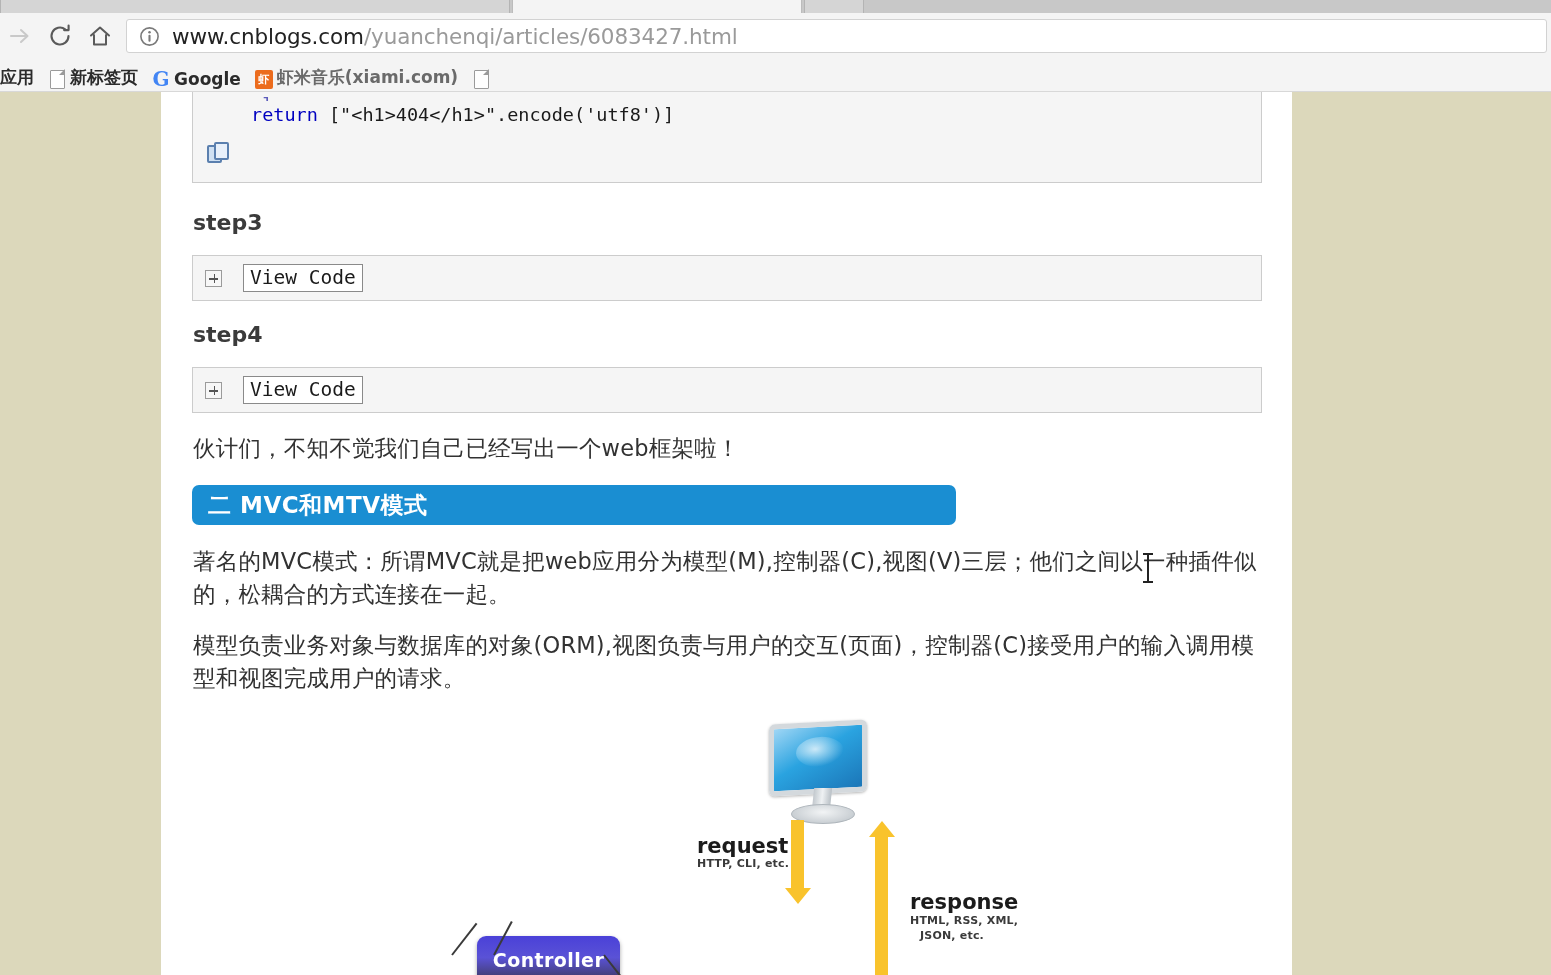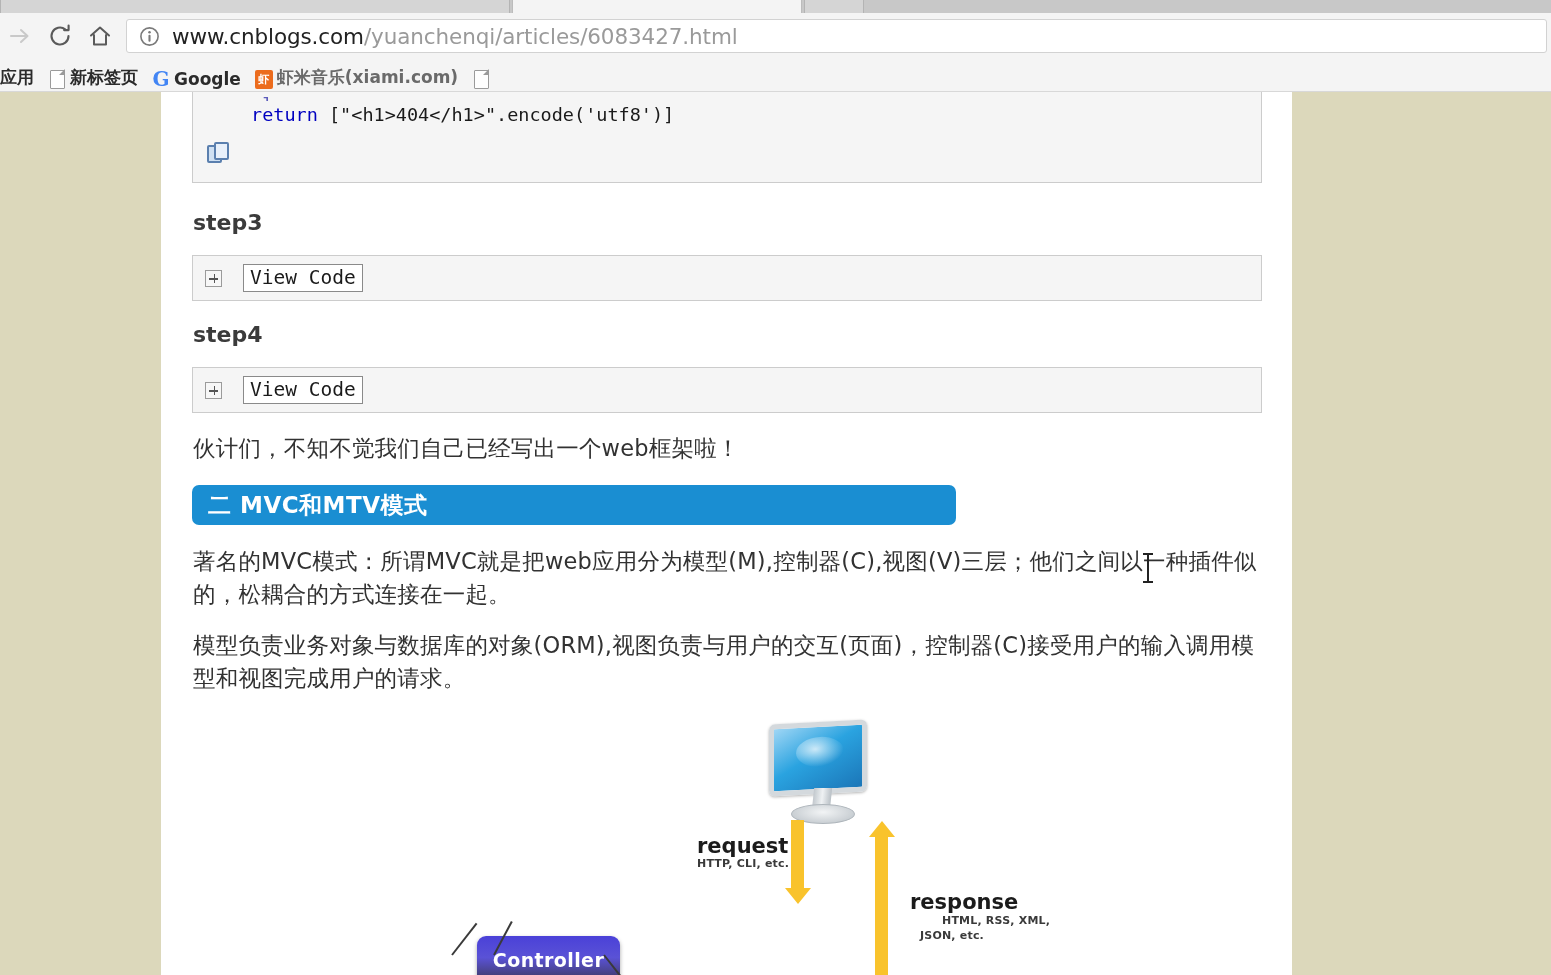--- a/index.html
+++ b/index.html
@@ -464,21 +464,21 @@
         <div class="arrow-down" style="left:359px; top:118px; height:72px;"></div>
         <div class="arrow-head-down" style="left:352.5px; top:186px;"></div>
 
         <div class="lbl-main" style="left:265px; top:132px;">request</div>
         <div class="lbl-sub" style="left:265px; top:155px;">HTTP, CLI, etc.</div>
 
         <div class="arrow-up" style="left:443px; top:135px; height:140px;"></div>
         <div class="arrow-head-up" style="left:436.5px; top:119px;"></div>
 
         <div class="lbl-main" style="left:478px; top:188px;">response</div>
-        <div class="lbl-sub" style="left:478px; top:212px;margin-left:32px;">HTML, RSS, XML,</div>
+        <div class="lbl-sub" style="left:478px; top:212px;">HTML, RSS, XML,</div>
         <div class="lbl-sub" style="left:488px; top:227px;">JSON, etc.</div>
 
         <div id="controller-box">
           <span id="controller-label">Controller</span>
         </div>
 
         <div class="leg" style="left:20px; top:252px; width:40px; transform:rotate(-52deg);"></div>
         <div class="leg" style="left:62px; top:252px; width:38px; transform:rotate(-62deg);"></div>
         <div class="leg" style="left:172px; top:252px; width:40px; transform:rotate(52deg);"></div>
       </div>

